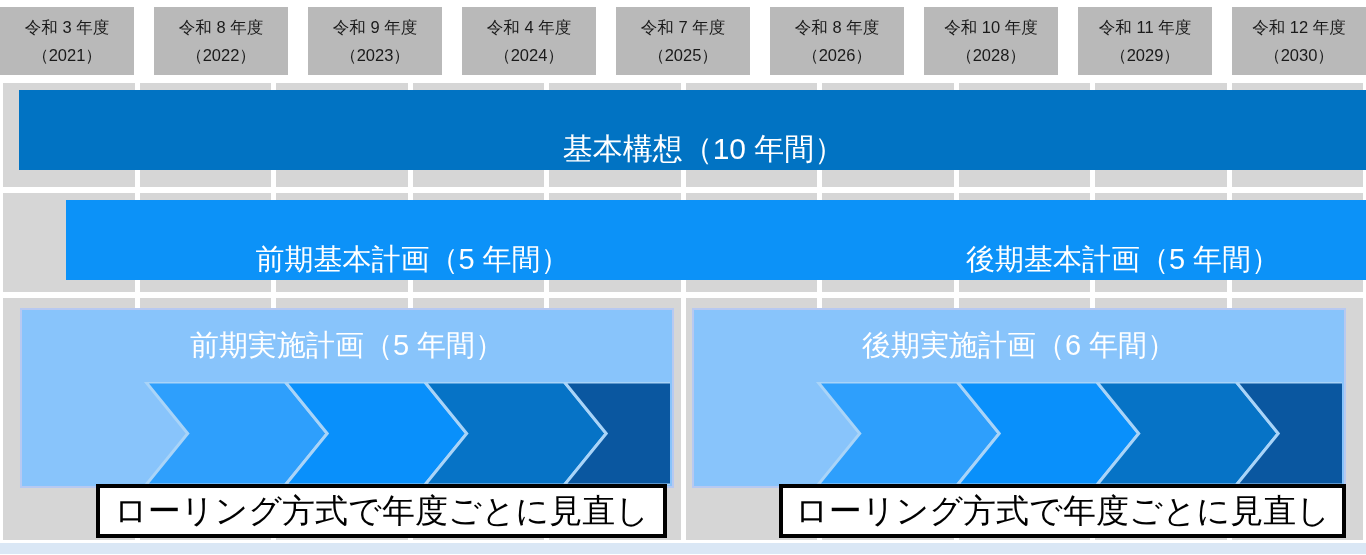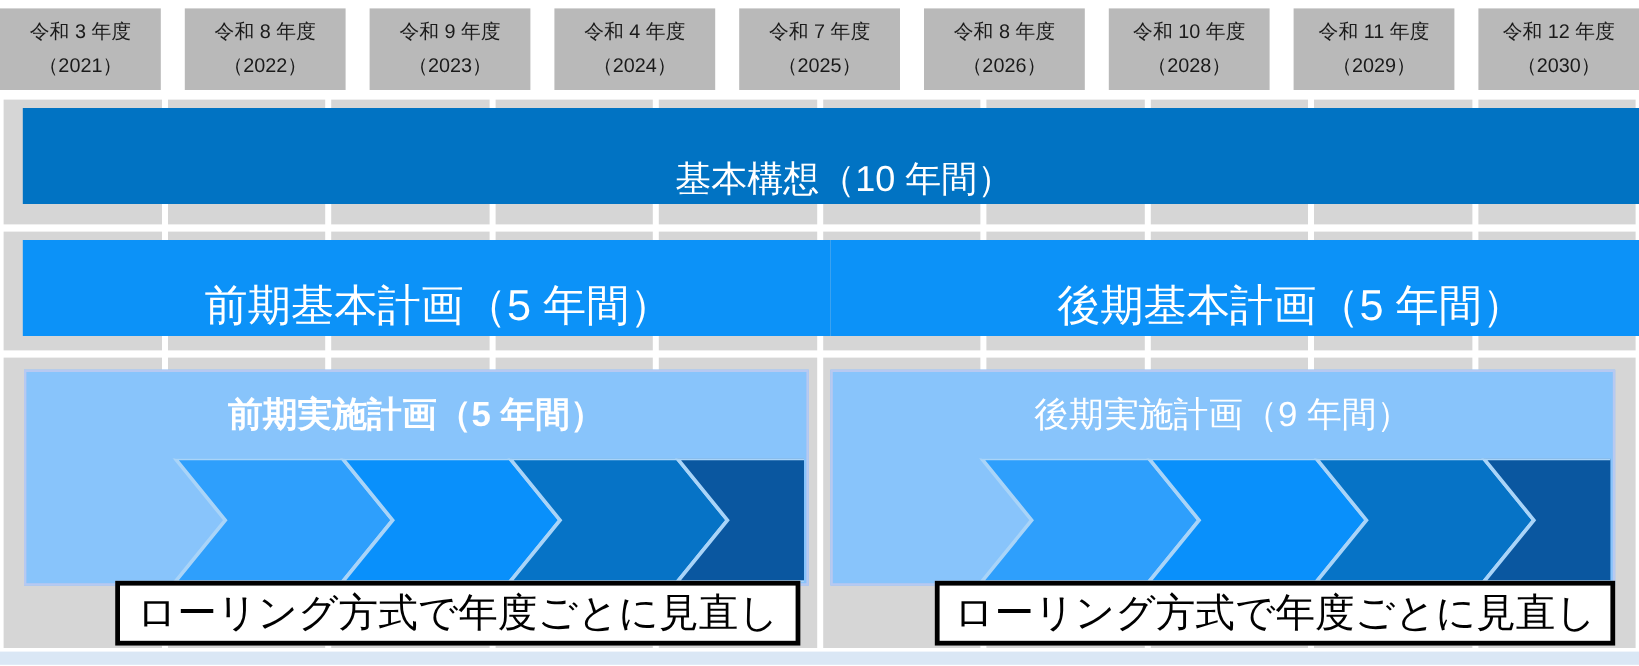--- a/index.html
+++ b/index.html
@@ -22,29 +22,29 @@
   .stripe-row .stripe-cell{flex:1 1 0;background:var(--stripe_cell);}
   #stripes-a{top:83px;height:104px;}
   #stripes-b{top:193px;height:99px;}
   #stripes-c{top:298px;height:242px;}
 
   
   .bar{position:absolute;z-index:2;display:flex;align-items:flex-end;justify-content:center;
     color:var(--bar_text);white-space:nowrap;padding-left:20px;}
   #basic-concept{left:19px;top:90px;width:1329px;height:80px;
     background:var(--basic_concept_bar);font-size:30px;}
-  .plan-bar{top:200px;height:80px;background:var(--basic_plan_bar);font-size:36px;}
+  .plan-bar{top:200px;height:80px;background:var(--basic_plan_bar);font-size:29px;margin-left:47px;}
   #first-plan{left:19px;width:653px;}
   #second-plan{left:692px;width:728px;}
 
   
   .impl-block{position:absolute;top:308px;height:180px;z-index:2;
     background:var(--container_fill);border:2px solid var(--container_border);
     box-sizing:border-box;}
-  #impl-left{left:20px;width:654px;font-weight:bold;}
+  #impl-left{left:20px;width:654px;}
   #impl-right{left:692px;width:654px;}
   .impl-label{position:absolute;left:0;right:0;top:0;height:72px;
     display:flex;align-items:center;justify-content:center;
     color:var(--bar_text);font-size:29px;white-space:nowrap;}
   .chevron-band{position:absolute;left:90px;right:2px;top:72px;height:103px;}
   .chevron-band svg{display:block;width:100%;height:100%;}
 
   
   .note-box{position:absolute;top:484px;height:54px;z-index:3;
     background:var(--note_bg);border:4px solid var(--note_border);box-sizing:border-box;
@@ -155,21 +155,21 @@
       <svg viewBox="0 0 560 103" preserveAspectRatio="none">
         <polygon stroke-width="3" points="34,0 174,0 216,51.5 174,103 34,103 76,51.5" fill="#2E9FFC" stroke="#A9D4F8"></polygon>
         <polygon stroke-width="3" points="174,0 314,0 356,51.5 314,103 174,103 216,51.5" fill="#0990FB" stroke="#A9D4F8"></polygon>
         <polygon stroke-width="3" points="314,0 454,0 496,51.5 454,103 314,103 356,51.5" fill="#0673C6" stroke="#A9D4F8"></polygon>
         <polygon stroke-width="3" points="454,0 594,0 636,51.5 594,103 454,103 496,51.5" fill="#0A57A0" stroke="#A9D4F8"></polygon>
       </svg>
     </div>
   </div>
 
   <div class="impl-block" id="impl-right">
-    <div class="impl-label">後期実施計画（9 年間）</div>
+    <div class="impl-label">後期実施計画（6 年間）</div>
     <div class="chevron-band">
       <svg viewBox="0 0 560 103" preserveAspectRatio="none">
         <polygon stroke-width="3" points="34,0 174,0 216,51.5 174,103 34,103 76,51.5" fill="#2E9FFC" stroke="#A9D4F8"></polygon>
         <polygon stroke-width="3" points="174,0 314,0 356,51.5 314,103 174,103 216,51.5" fill="#0990FB" stroke="#A9D4F8"></polygon>
         <polygon stroke-width="3" points="314,0 454,0 496,51.5 454,103 314,103 356,51.5" fill="#0673C6" stroke="#A9D4F8"></polygon>
         <polygon stroke-width="3" points="454,0 594,0 636,51.5 594,103 454,103 496,51.5" fill="#0A57A0" stroke="#A9D4F8"></polygon>
       </svg>
     </div>
   </div>
 

